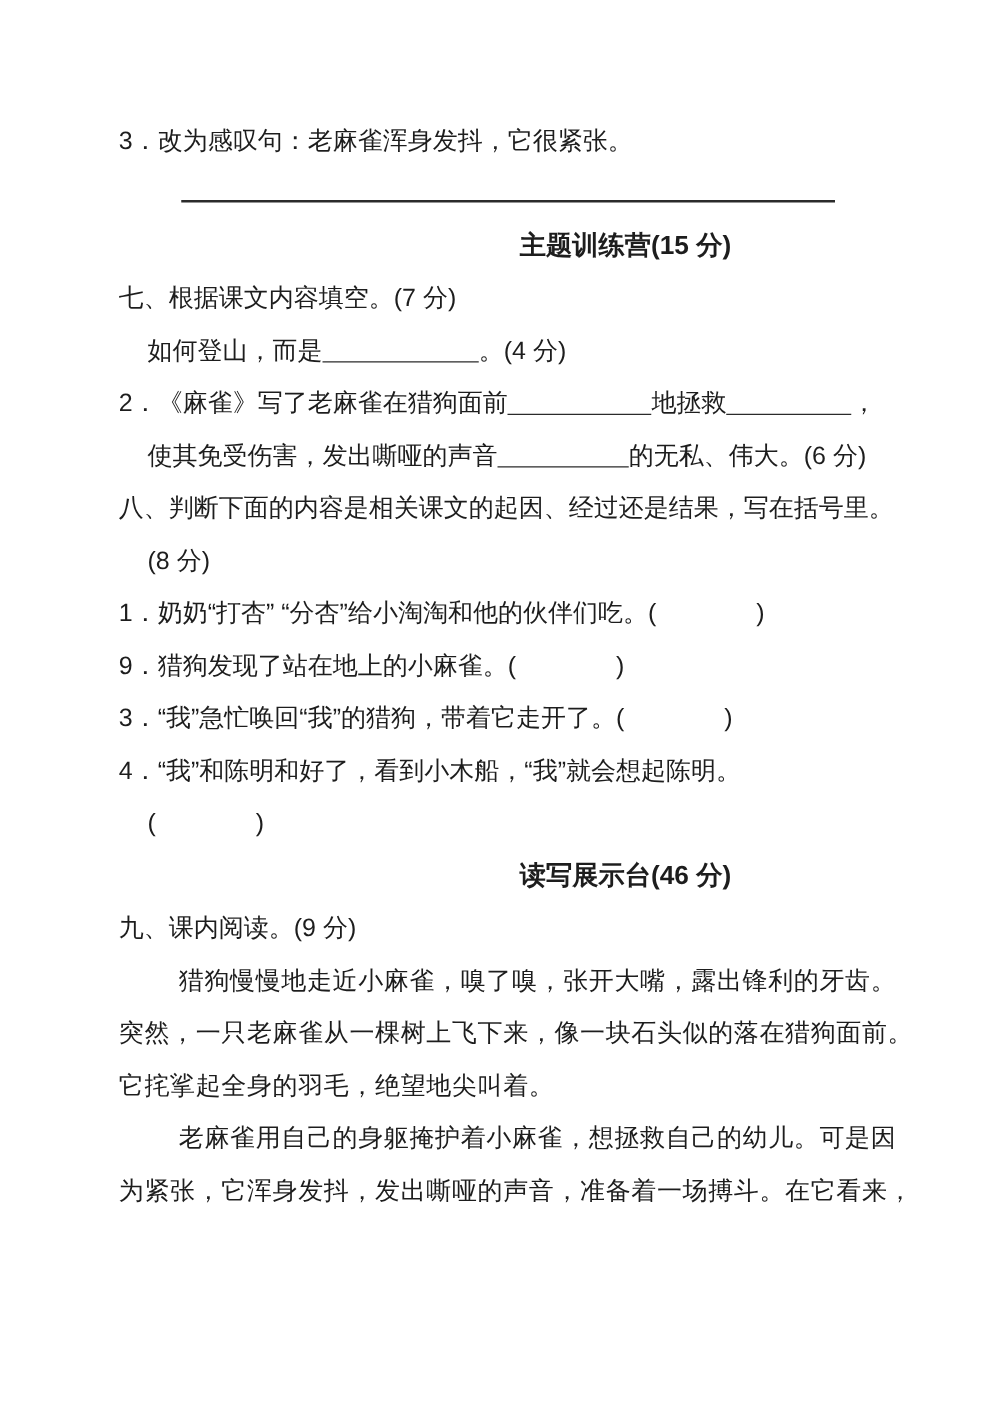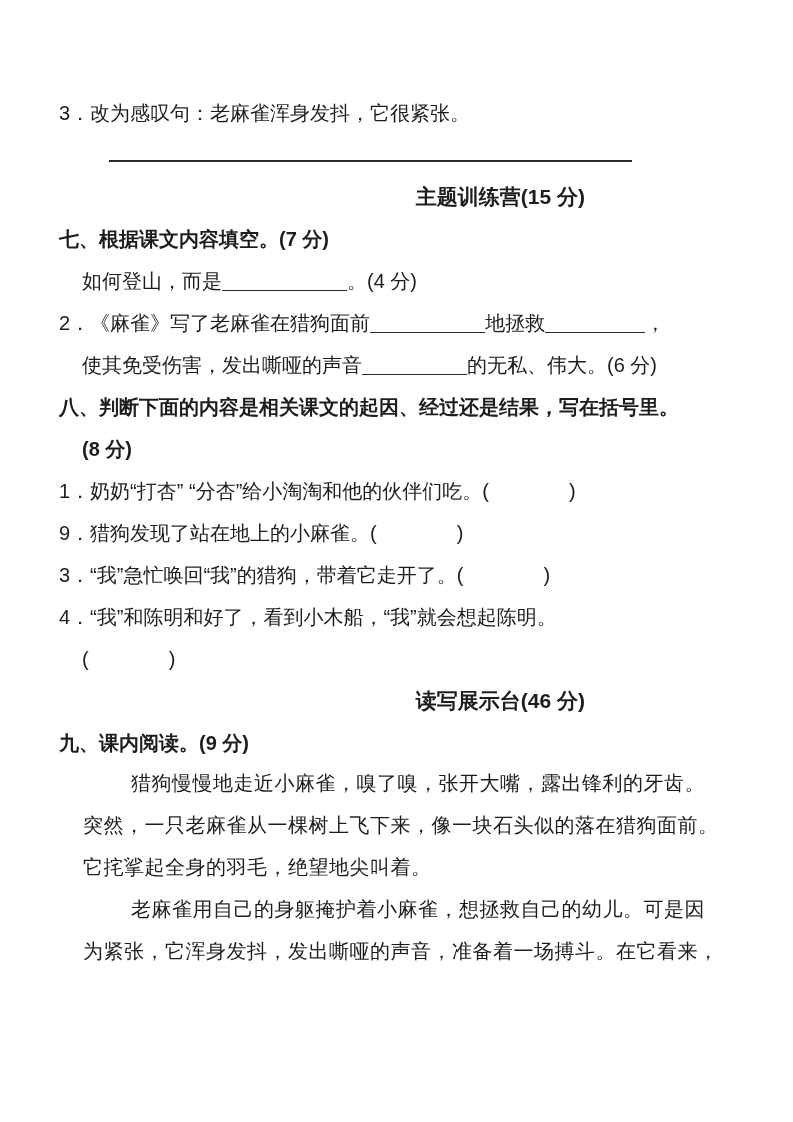--- a/index.html
+++ b/index.html
@@ -9,39 +9,38 @@
   }
   body {
     width: 793px;
     height: 1122px;
     overflow: hidden;
   }
   .page {
     box-sizing: border-box;
     width: 663px;
     height: 1122px;
-    padding: 92px 78px 0 59px;
+    padding: 92px 78px 0 95px;
     font-family: "Liberation Sans", "DejaVu Sans", sans-serif;
     font-size: 20px;
     color: #1d1d1d;
   }
   .line {
     height: 42px;
     line-height: 42px;
     white-space: nowrap;
   }
-  .bold   { font-weight: bold; }
+  .bold   { font-weight: normal; }
   .center { text-align: right; }
   .heading { font-weight: 600; font-size: 21px; }
   .ind    { padding-left: 23px; }   
   .pind   { padding-left: 48px; }   
   .kai {
-    font-family: Liberation Mono, monospace;
+    font-family: Liberation Sans, sans-serif;
     letter-spacing: 0.5px;
-    margin-left: 24px;
   }
   
   .sep-slot { position: relative; }
   .answer-rule {
     position: absolute;
     top: 26px;
     left: 50px;
     width: 523px;
     height: 0;
     border-top: 2px solid #2b2b2b;

